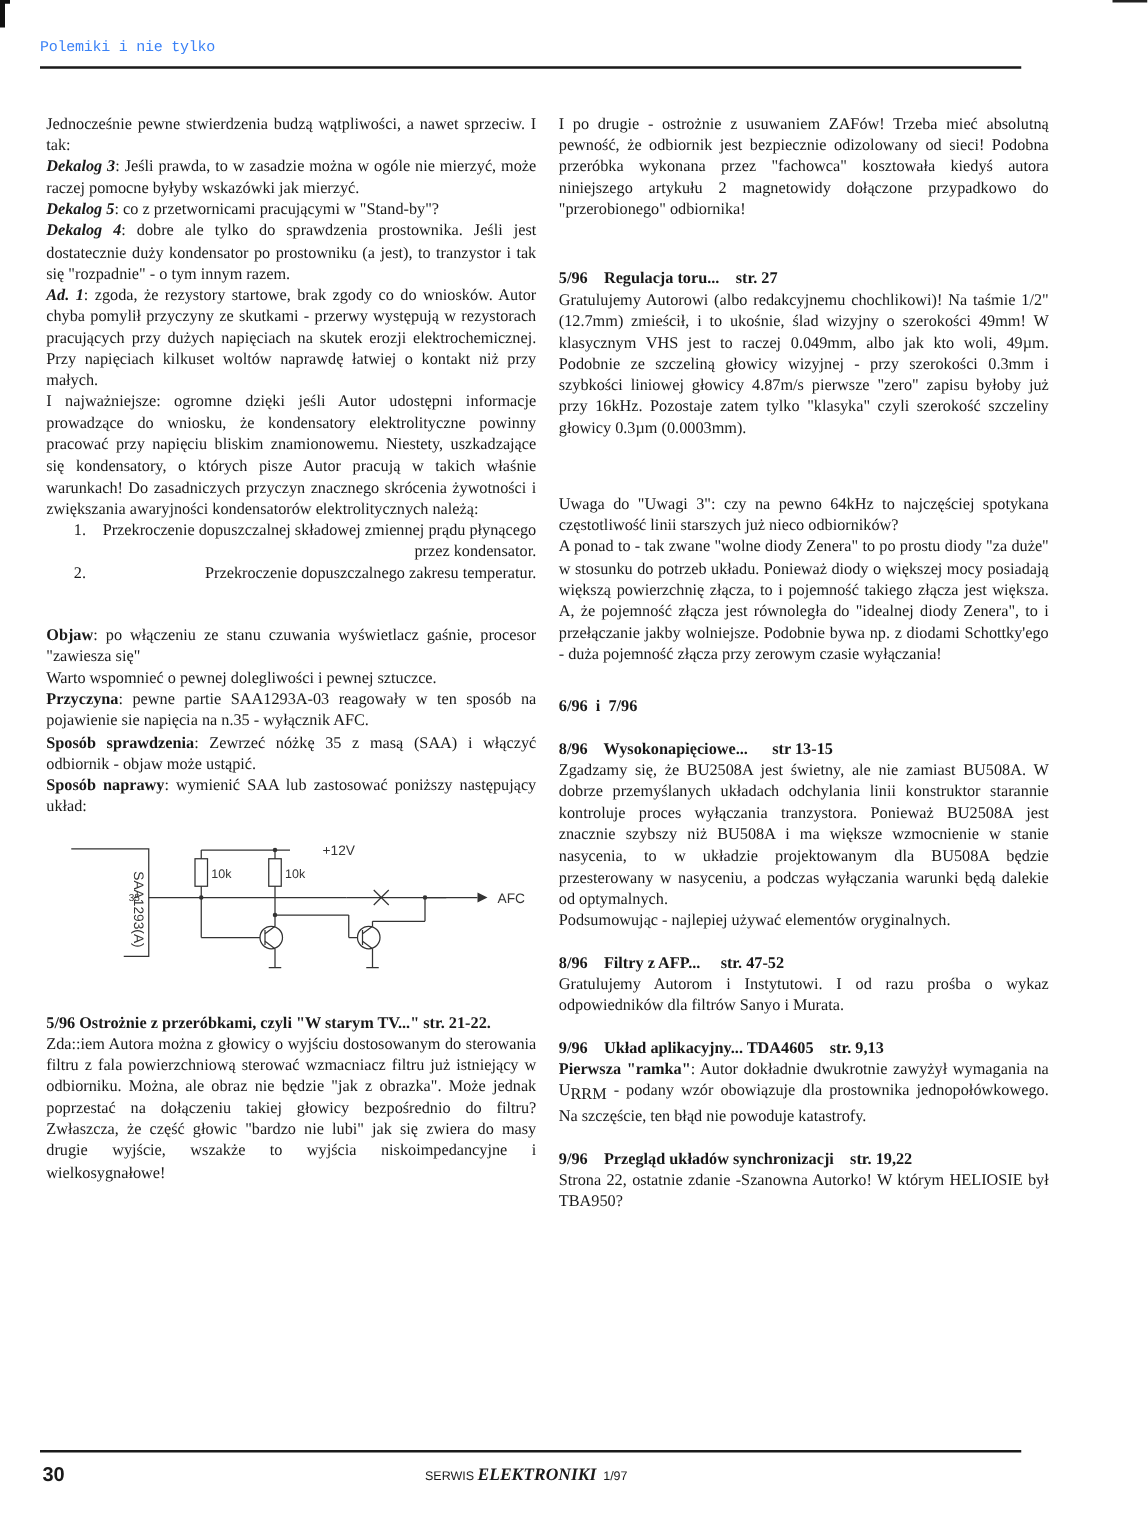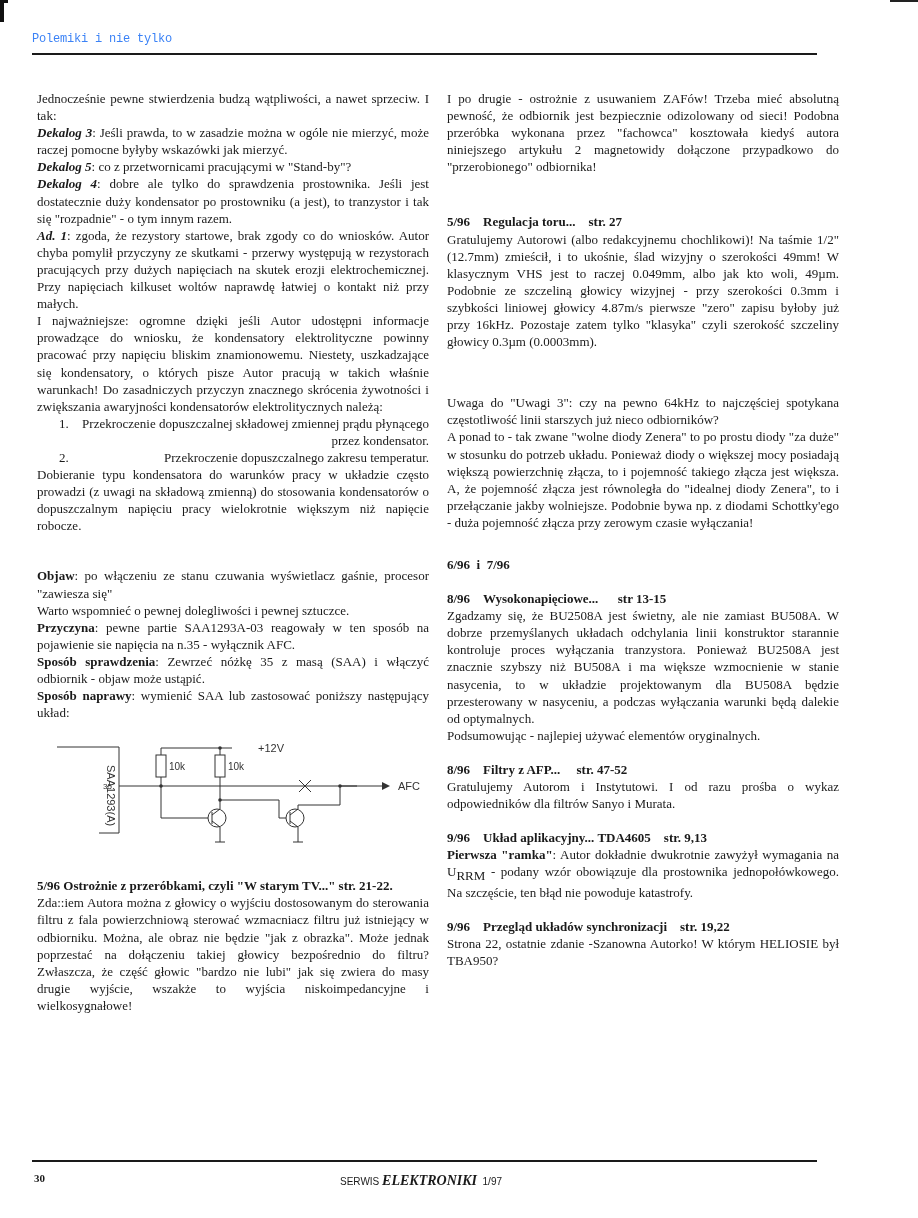--- a/index.html
+++ b/index.html
@@ -13,21 +13,21 @@
   .col-left { left: 37px; }
   .col-right { left: 447px; }
   p { margin: 0; }
   .hd { font-weight: bold; white-space: pre; text-align: left; }
   .lbl { font-weight: bold; }
   .lbl-it { font-weight: bold; font-style: italic; }
   .gap-lg { height: 24px; }
   ol { margin: 0; padding-left: 35px; }
   ol li { padding-left: 4px; text-align: right; }
   .circuit { display: block; margin: 12px 0 10px 0; }
-  .footer-page { position: absolute; left: 34px; top: 1172px; font-family: Liberation Serif, serif; font-size: 11px; font-weight: bold; }
+  .footer-page { position: absolute; left: 34px; top: 1172px; font-family: Liberation Sans, sans-serif; font-size: 16px; font-weight: bold; }
   .footer-mag { position: absolute; left: 340px; top: 1173px; font-family: "Liberation Sans", sans-serif; font-size: 10px; }
   .footer-mag .brand { font-weight: bold; font-style: italic; font-family: "Liberation Serif", serif; font-size: 14px; }
   sub { font-size: 13px; }
 </style>
 </head>
 <body>
 
 <div class="corner-mark"></div>
 <div class="corner-mark-top"></div>
 <div class="corner-mark-right"></div>
@@ -41,21 +41,20 @@
   <p>Jednocześnie pewne stwierdzenia budzą wątpliwości, a nawet sprzeciw. I tak:</p>
   <p><span class="lbl-it">Dekalog 3</span><span>: Jeśli prawda, to w zasadzie można w ogóle nie mierzyć, może raczej pomocne byłyby wskazówki jak mierzyć.</span></p>
   <p><span class="lbl-it">Dekalog 5</span><span>: co z przetwornicami pracującymi w "Stand-by"?</span></p>
   <p><span class="lbl-it">Dekalog 4</span><span>: dobre ale tylko do sprawdzenia prostownika. Jeśli jest dostatecznie duży kondensator po prostowniku (a jest), to tranzystor i tak się "rozpadnie" - o tym innym razem.</span></p>
   <p><span class="lbl-it">Ad. 1</span><span>: zgoda, że rezystory startowe, brak zgody co do wniosków. Autor chyba pomylił przyczyny ze skutkami - przerwy występują w rezystorach pracujących przy dużych napięciach na skutek erozji elektrochemicznej. Przy napięciach kilkuset woltów naprawdę łatwiej o kontakt niż przy małych.</span></p>
   <p>I najważniejsze: ogromne dzięki jeśli Autor udostępni informacje prowadzące do wniosku, że kondensatory elektrolityczne powinny pracować przy napięciu bliskim znamionowemu. Niestety, uszkadzające się kondensatory, o których pisze Autor pracują w takich właśnie warunkach! Do zasadniczych przyczyn znacznego skrócenia żywotności i zwiększania awaryjności kondensatorów elektrolitycznych należą:</p>
   <ol>
     <li>Przekroczenie dopuszczalnej składowej zmiennej prądu płynącego przez kondensator.</li>
     <li>Przekroczenie dopuszczalnego zakresu temperatur.</li>
   </ol>
-  <p>Dobieranie typu kondensatora do warunków pracy w układzie często prowadzi (z uwagi na składową zmienną) do stosowania kondensatorów o dopuszczalnym napięciu pracy wielokrotnie większym niż napięcie robocze.</p>
 
   <div class="gap-lg" style="height:33px"></div>
   <p><span class="lbl">Objaw</span><span>: po włączeniu ze stanu czuwania wyświetlacz gaśnie, procesor  "zawiesza się"</span></p>
   <p style="text-align:left">Warto wspomnieć o pewnej dolegliwości i pewnej sztuczce.</p>
   <p><span class="lbl">Przyczyna</span><span>: pewne partie SAA1293A-03 reagowały w ten sposób na pojawienie sie napięcia na  n.35 - wyłącznik AFC.</span></p>
   <p><span class="lbl">Sposób sprawdzenia</span><span>: Zewrzeć nóżkę 35 z masą (SAA) i włączyć odbiornik - objaw może ustąpić.</span></p>
   <p><span class="lbl">Sposób naprawy</span><span>: wymienić SAA lub zastosować poniższy następujący układ:</span></p>
 
   <svg class="circuit" width="392" height="118" viewBox="0 0 392 118" style="margin-top:14px">
     <g stroke="#333" stroke-width="1" fill="none">

